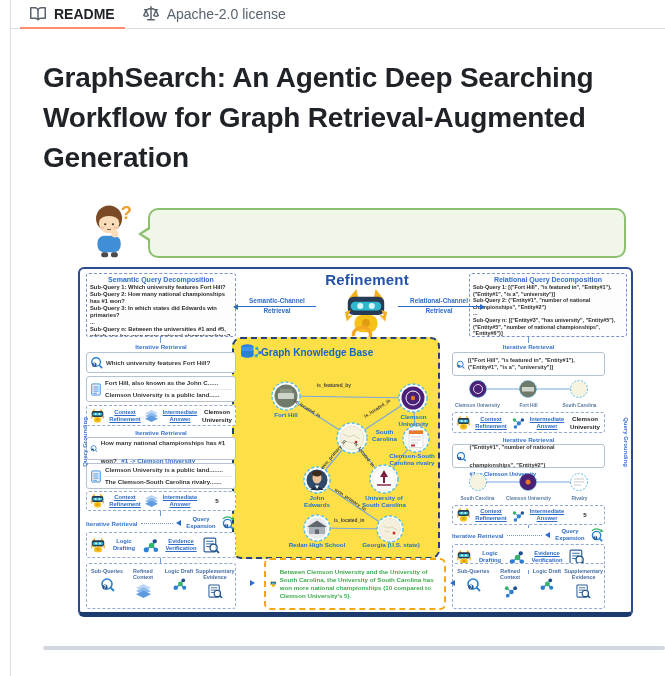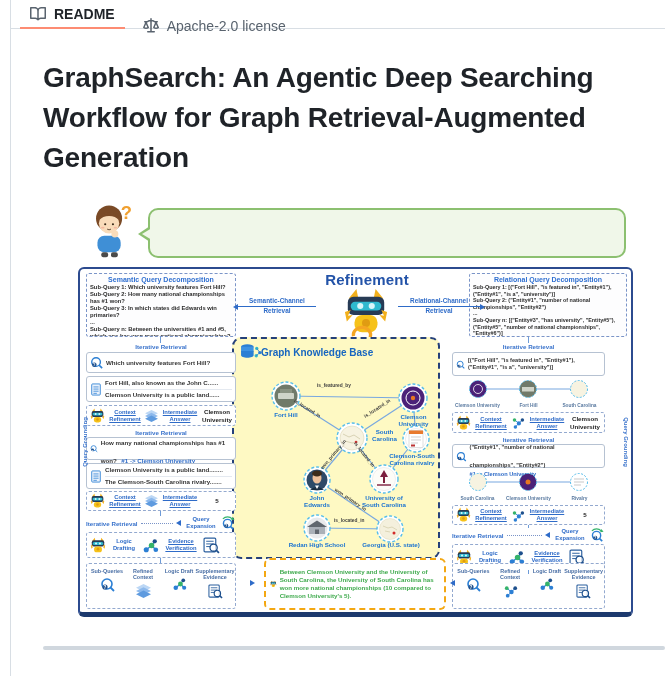--- a/index.html
+++ b/index.html
@@ -35,21 +35,21 @@
   .gs-title{position:absolute;left:232px;top:2px;width:110px;text-align:center;font-size:15px;
             font-weight:800;color:#2353a8;letter-spacing:0.2px;}
   .chan{position:absolute;font-size:6.4px;font-weight:700;color:#2e6bc8;text-align:center;line-height:1.3;}
   .chan .l1{border-bottom:1px solid #2e6bc8;padding-bottom:1px;}
   .arr-l{width:0;height:0;border-top:3px solid transparent;border-bottom:3px solid transparent;border-right:5px solid #2e6bc8;}
   .arr-r{width:0;height:0;border-top:3px solid transparent;border-bottom:3px solid transparent;border-left:5px solid #2e6bc8;}
   .chan .arr-l{position:absolute;left:-5px;top:7px;}
   .chan .arr-r{position:absolute;right:-5px;top:7px;}
   
   .kb{position:absolute;left:152px;top:68px;width:208px;height:222px;border:2px dashed #24407a;
-      border-radius:9px;background:#fef9c3;box-sizing:border-box;}
+      border-radius:9px;background:#fde047;box-sizing:border-box;}
   .kb-title{position:absolute;left:27px;top:8px;font-size:10px;font-weight:800;color:#1766c0;}
   .kb-db{position:absolute;left:6px;top:4px;}
   .kb-graph{position:absolute;left:0;top:0;}
   .loop{position:absolute;left:268px;top:52px;}
   .node-lbl{position:absolute;font-size:6.2px;font-weight:700;color:#1a73d1;text-align:center;line-height:1.12;}
   .edge-lbl{position:absolute;font-size:4.8px;font-weight:600;color:#3f3f3f;white-space:nowrap;}
   
   .itr{position:absolute;text-align:center;font-size:6.2px;font-weight:700;color:#3b74cc;}
   .qbox,.ctxbox{position:absolute;display:flex;align-items:center;gap:3px;border:1px solid #b6c2d2;
         border-radius:3px;background:#fff;box-sizing:border-box;padding:1px 3px;}
@@ -183,21 +183,21 @@
 <div id="app">
   <div class="vline"></div>
 
   <div class="tabbar">
     <div class="tab active">
       <svg width="16" height="16" viewBox="0 0 16 16">
           <path d="M0 1.75A.75.75 0 0 1 .75 1h4.253c1.227 0 2.317.59 3 1.501A3.743 3.743 0 0 1 11.006 1h4.245a.75.75 0 0 1 .75.75v10.5a.75.75 0 0 1-.75.75h-4.507a2.25 2.25 0 0 0-1.591.659l-.622.621a.75.75 0 0 1-1.06 0l-.622-.621A2.25 2.25 0 0 0 5.258 13H.75a.75.75 0 0 1-.75-.75Zm7.251 10.324.004-5.073-.002-2.253A2.25 2.25 0 0 0 5.003 2.5H1.5v9h3.757a3.75 3.75 0 0 1 1.994.574ZM8.755 4.75l-.004 7.322a3.752 3.752 0 0 1 1.992-.572H14.5v-9h-3.495a2.25 2.25 0 0 0-2.25 2.25Z"></path>
         </svg>
       <span>README</span>
     </div>
-    <div class="tab" style="margin-left:8px;margin-top:12px;">
+    <div class="tab" style="margin-left:8px;">
       <svg width="16" height="16" viewBox="0 0 16 16">
           <path d="M8.75.75V2h.985c.304 0 .603.08.867.231l1.29.736c.038.022.08.033.124.033h2.234a.75.75 0 0 1 0 1.5h-.427l2.111 4.692a.75.75 0 0 1-.154.838c-.21.176-.441.327-.686.45C14.556 10.78 13.88 11 13 11a4.498 4.498 0 0 1-2.023-.454 3.544 3.544 0 0 1-.686-.45.75.75 0 0 1-.154-.838L12.178 4.5h-.162c-.305 0-.604-.079-.868-.231l-1.29-.736a.245.245 0 0 0-.124-.033H8.75V13h2.5a.75.75 0 0 1 0 1.5h-6.5a.75.75 0 0 1 0-1.5h2.5V3.5h-.984a.245.245 0 0 0-.124.033l-1.289.737c-.265.15-.564.23-.869.23h-.162l2.112 4.692a.75.75 0 0 1-.154.838c-.21.176-.441.327-.686.45C4.556 10.78 3.88 11 3 11a4.498 4.498 0 0 1-2.023-.454 3.544 3.544 0 0 1-.686-.45.75.75 0 0 1-.154-.838L2.178 4.5H1.75a.75.75 0 0 1 0-1.5h2.234a.249.249 0 0 0 .125-.033l1.288-.737c.265-.15.564-.23.869-.23h.984V.75a.75.75 0 0 1 1.5 0Zm2.945 8.477c.285.135.718.273 1.305.273s1.02-.138 1.305-.273L13 6.327Zm-10 0c.285.135.718.273 1.305.273s1.02-.138 1.305-.273L3 6.327Z"></path>
         </svg>
       <span>Apache-2.0 license</span>
     </div>
   </div>
 
   <h1>GraphSearch: An Agentic Deep Searching Workflow for Graph Retrieval-Augmented Generation</h1>
 
   <div class="figure">

